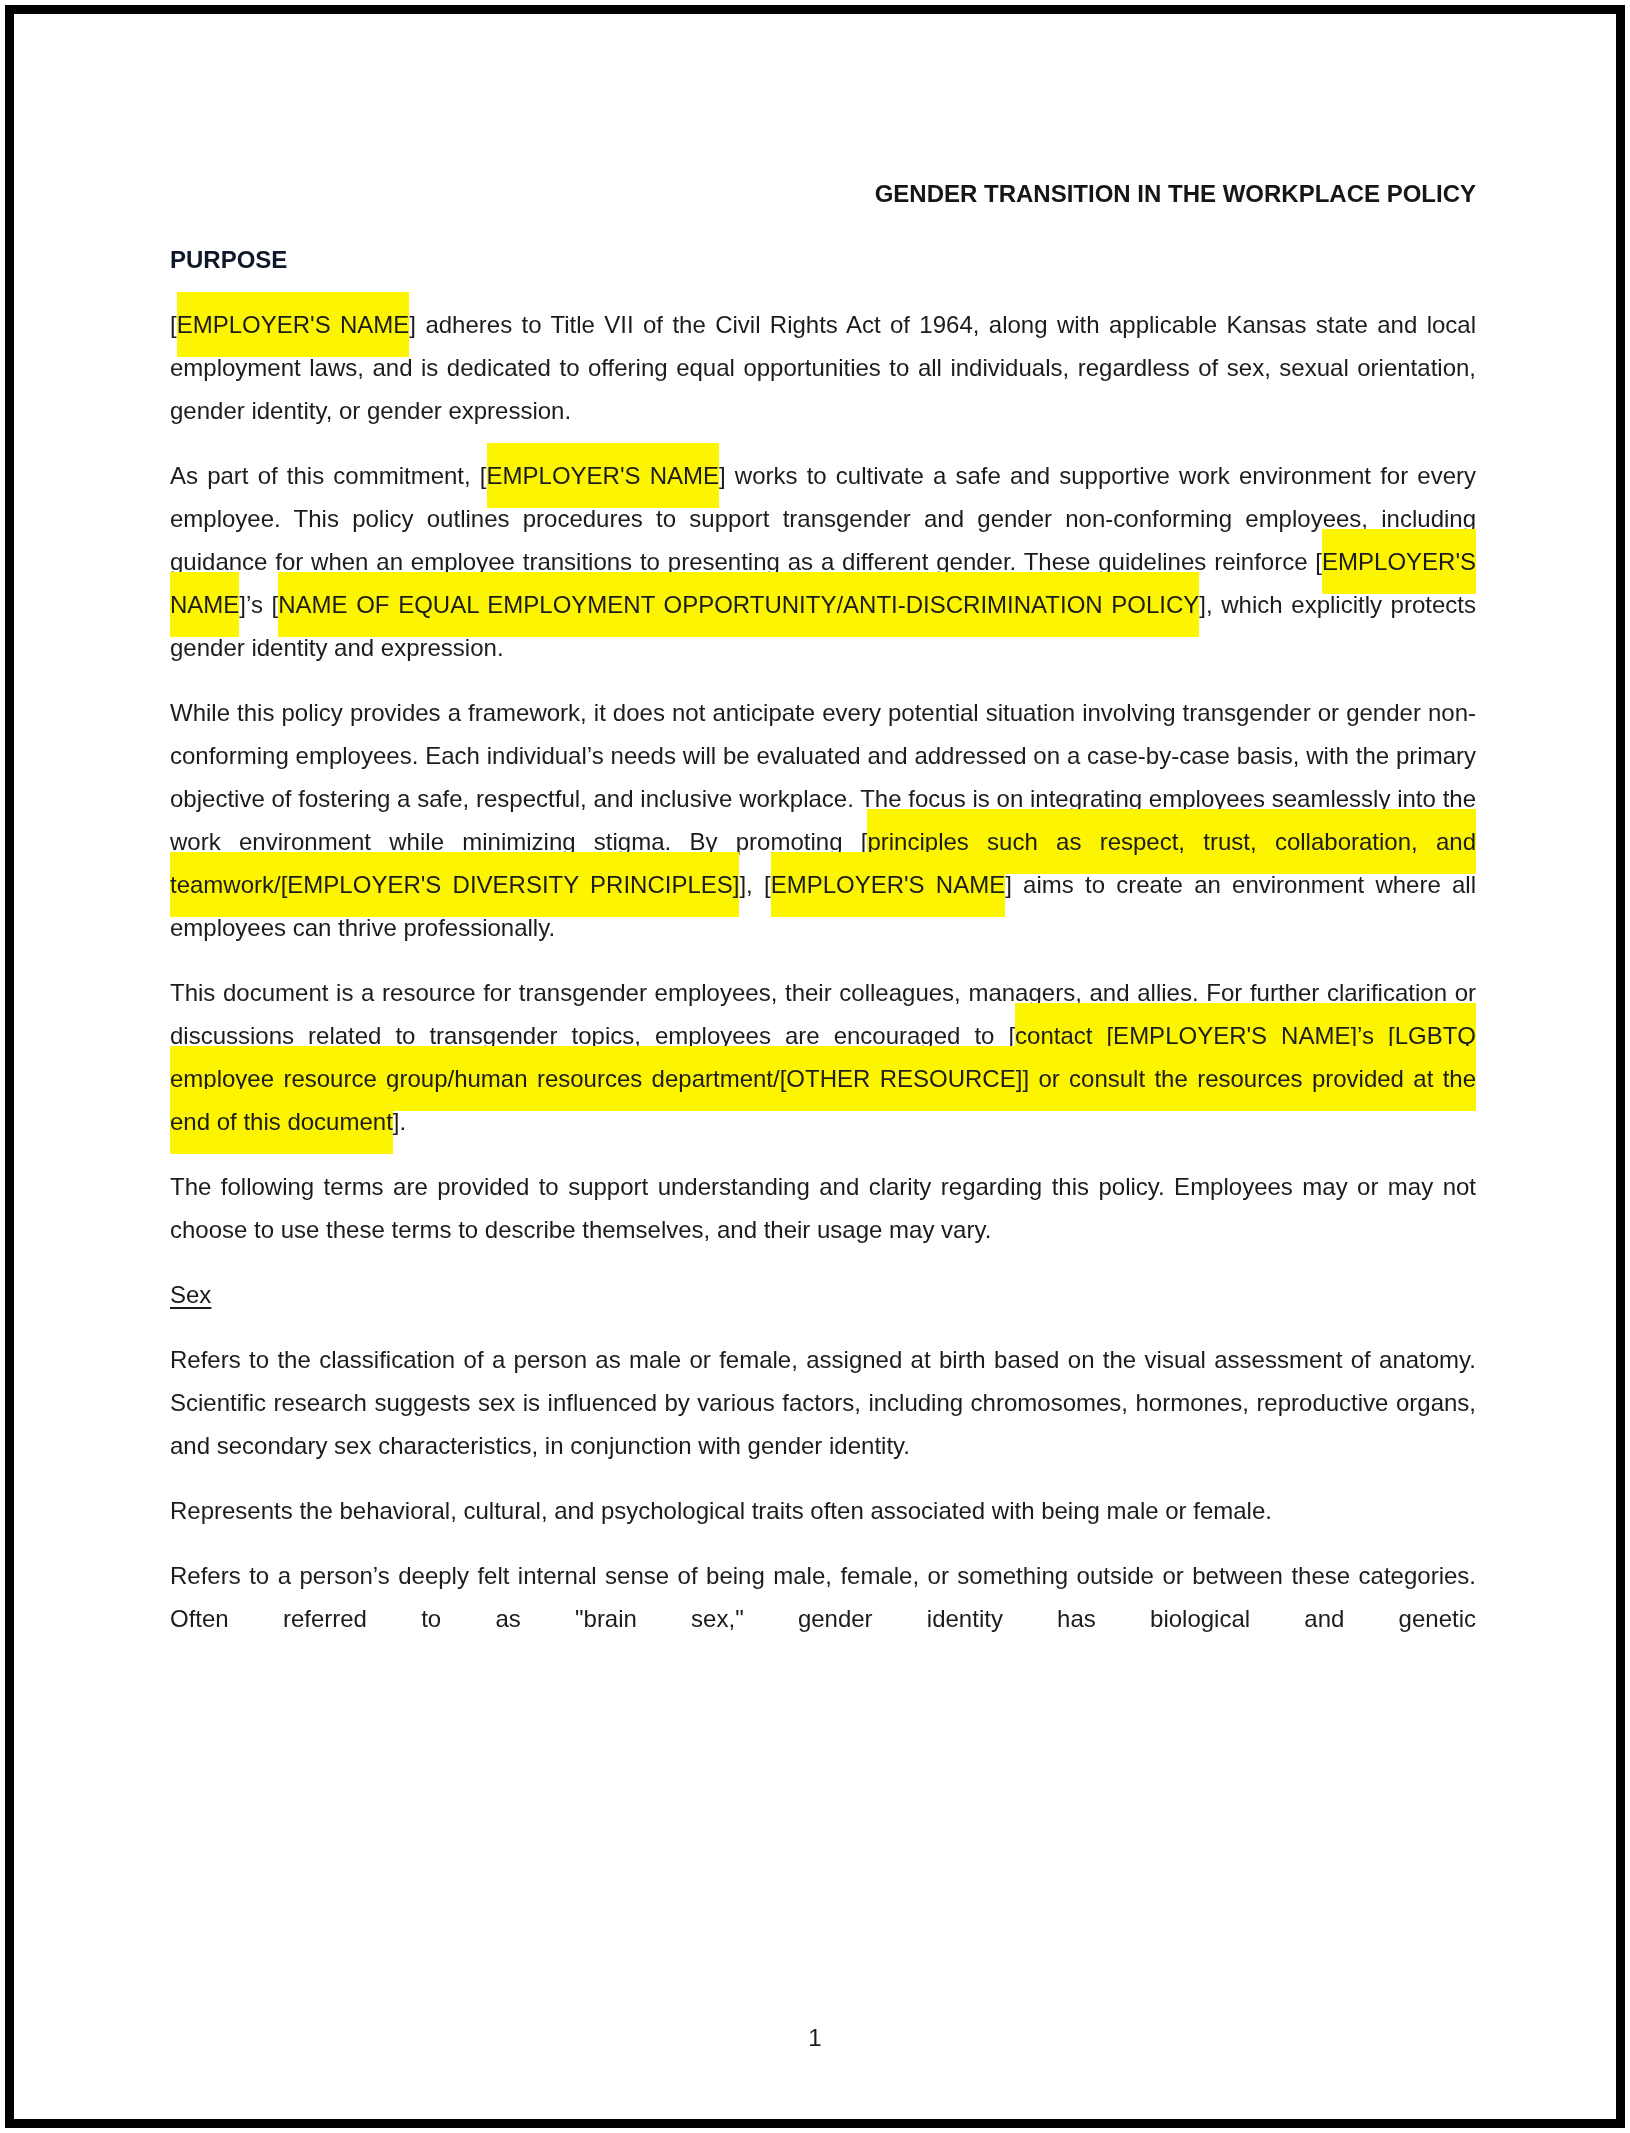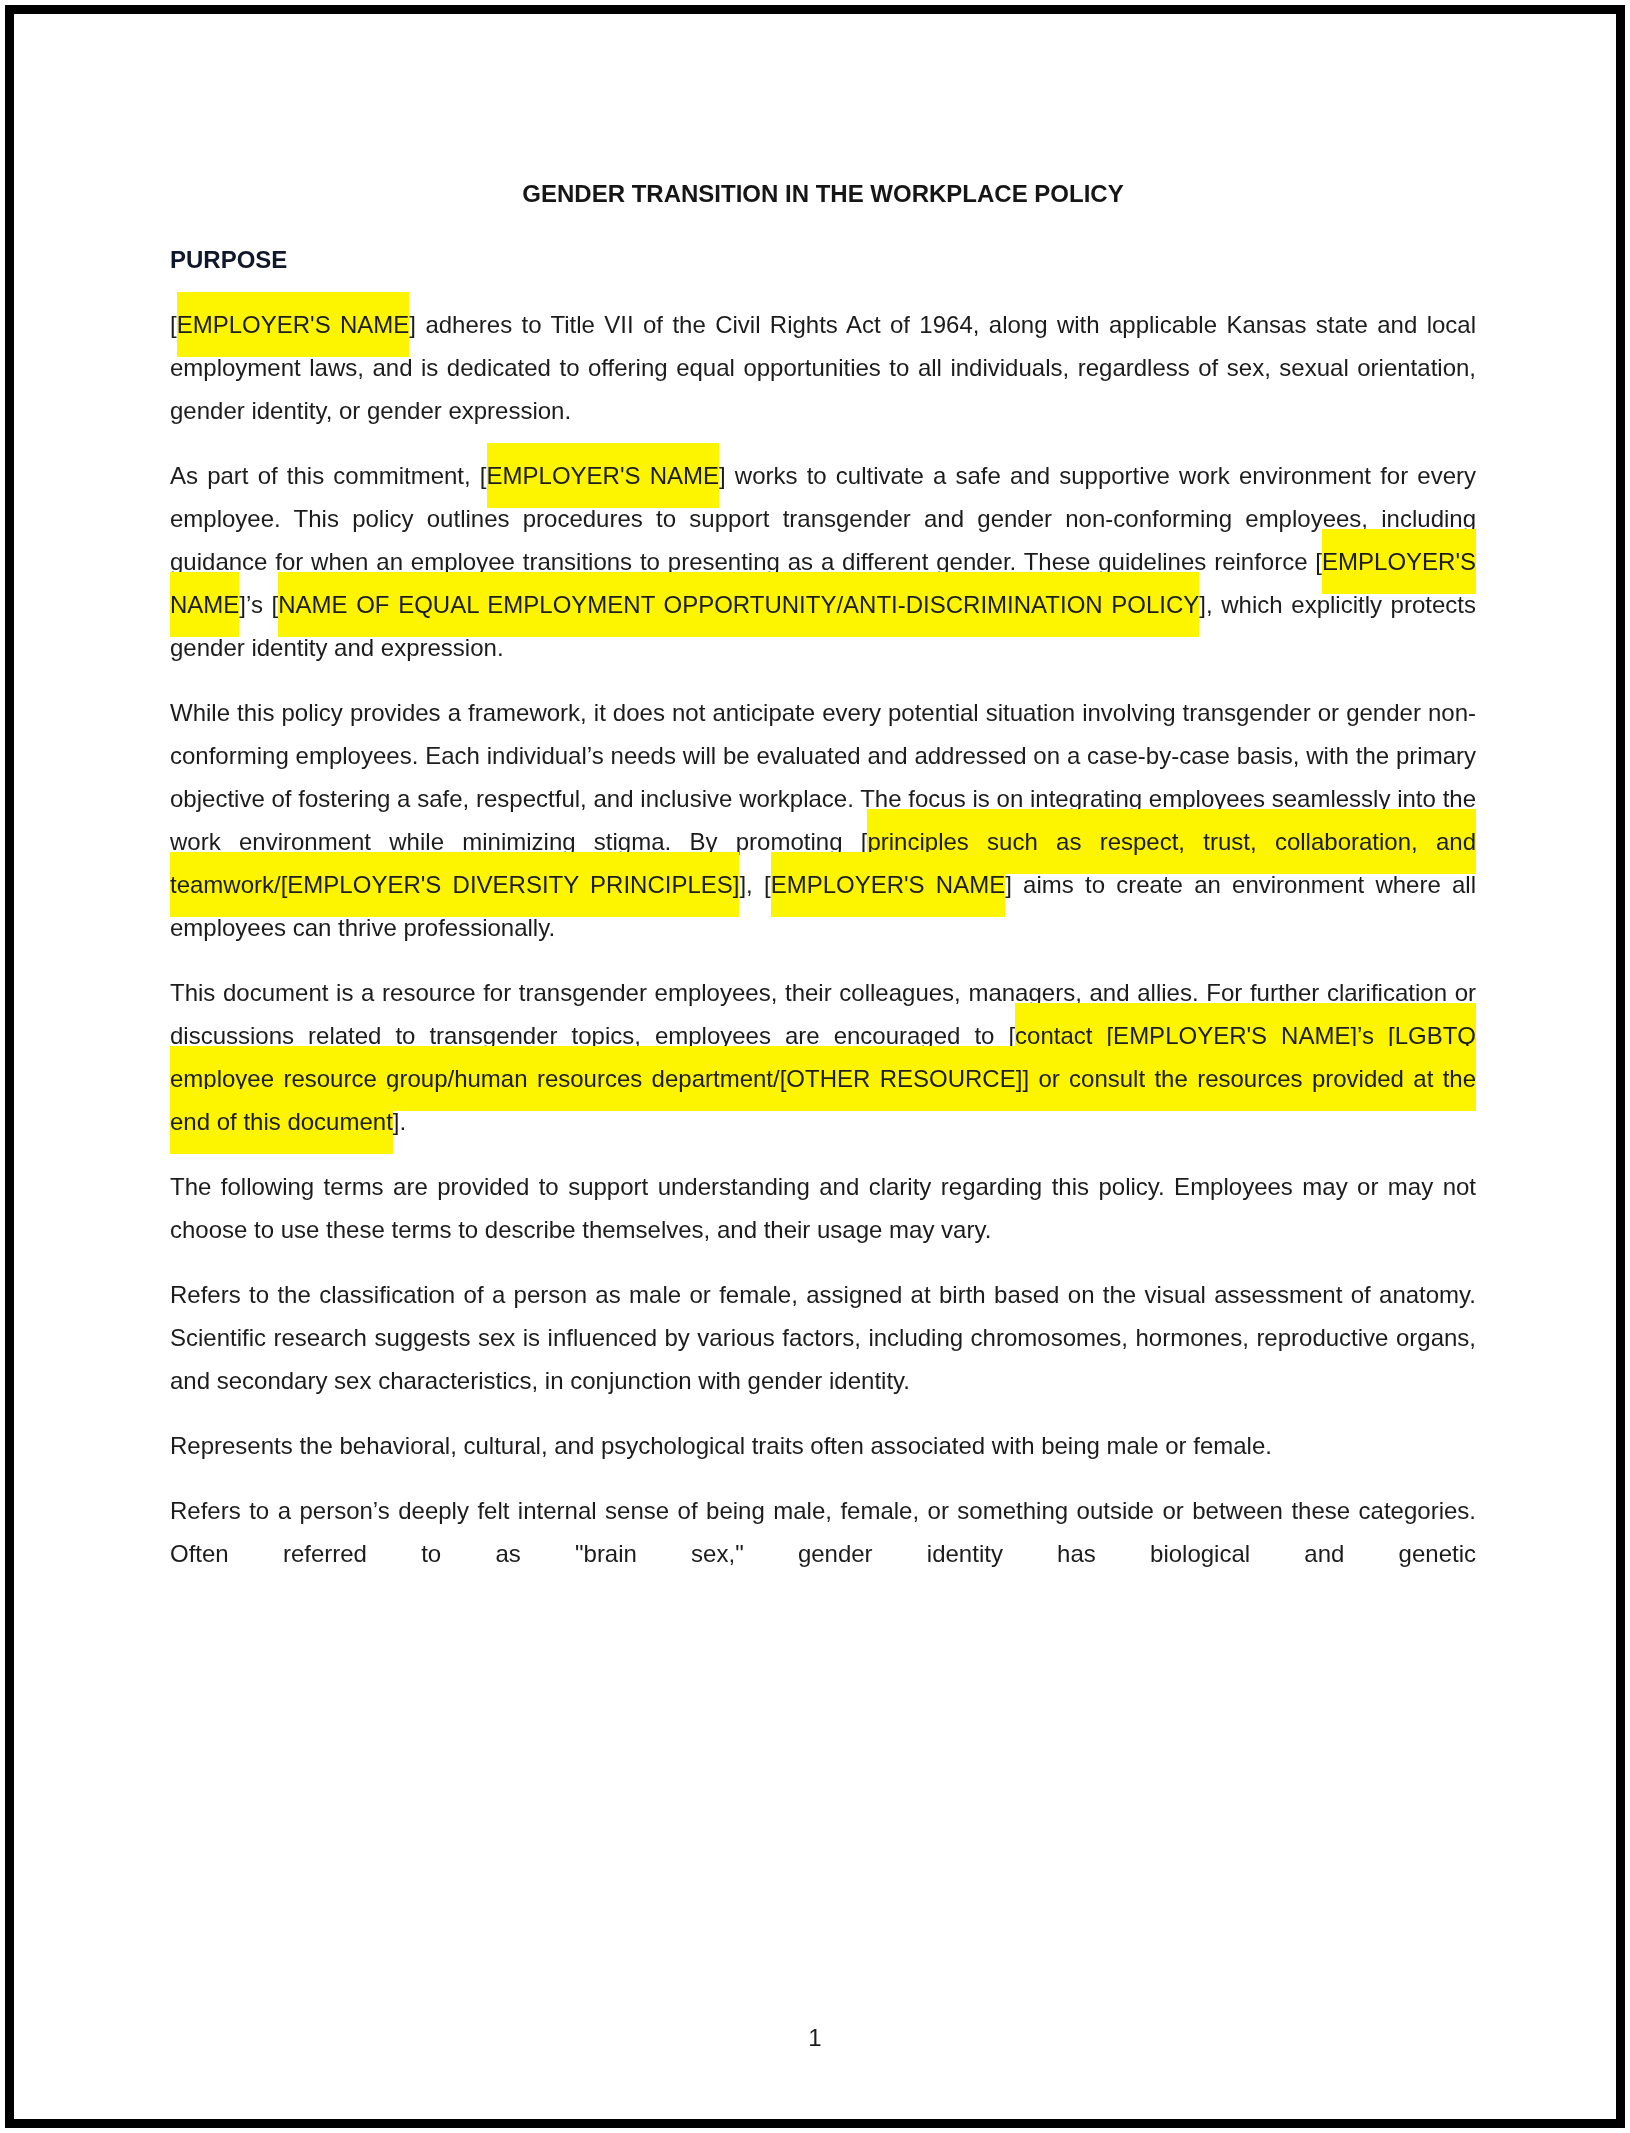--- a/index.html
+++ b/index.html
@@ -22,21 +22,21 @@
   .content {
     position: absolute;
     top: 14px; left: 14px; right: 14px; bottom: 14px;
     padding: 158px 140px 0 156px;
     overflow: hidden;
   }
   h1.doc-title {
     font-size: 24px;
     line-height: 43px;
     font-weight: bold;
-    text-align: center;
+    text-align: right;
     margin: 0 0 23px 0;
     color: #161616;
   }
   .doc-body h2 {
     font-size: 24px;
     line-height: 43px;
     font-weight: bold;
     margin: 0 0 22px 0;
     color: #0f172a;
   }
@@ -78,19 +78,20 @@
 <div class="content">
   <h1 class="doc-title">GENDER TRANSITION IN THE WORKPLACE POLICY</h1>
 
   <div id="doc-body" class="doc-body">
       <h2>PURPOSE</h2>
       <p><span>[</span><span class="hl" style="background-color: rgb(253, 245, 0);">EMPLOYER'S NAME</span><span>] adheres to Title VII of the Civil Rights Act of 1964, along with applicable Kansas state and local employment laws, and is dedicated to offering equal opportunities to all individuals, regardless of sex, sexual orientation, gender identity, or gender expression.</span></p>
       <p><span>As part of this commitment, [</span><span class="hl" style="background-color: rgb(253, 245, 0);">EMPLOYER'S NAME</span><span>] works to cultivate a safe and supportive work environment for every employee. This policy outlines procedures to support transgender and gender non-conforming employees, including guidance for when an employee transitions to presenting as a different gender. These guidelines reinforce [</span><span class="hl" style="background-color: rgb(253, 245, 0);">EMPLOYER'S NAME</span><span>]’s [</span><span class="hl" style="background-color: rgb(253, 245, 0);">NAME OF EQUAL EMPLOYMENT OPPORTUNITY/ANTI-DISCRIMINATION POLICY</span><span>], which explicitly protects gender identity and expression.</span></p>
       <p><span>While this policy provides a framework, it does not anticipate every potential situation involving transgender or gender non-conforming employees. Each individual’s needs will be evaluated and addressed on a case-by-case basis, with the primary objective of fostering a safe, respectful, and inclusive workplace. The focus is on integrating employees seamlessly into the work environment while minimizing stigma. By promoting [</span><span class="hl" style="background-color: rgb(253, 245, 0);">principles such as respect, trust, collaboration, and teamwork/[EMPLOYER'S DIVERSITY PRINCIPLES]</span><span>], [</span><span class="hl" style="background-color: rgb(253, 245, 0);">EMPLOYER'S NAME</span><span>] aims to create an environment where all employees can thrive professionally.</span></p>
       <p><span>This document is a resource for transgender employees, their colleagues, managers, and allies. For further clarification or discussions related to transgender topics, employees are encouraged to [</span><span class="hl" style="background-color: rgb(253, 245, 0);">contact [EMPLOYER'S NAME]’s [LGBTQ employee resource group/human resources department/[OTHER RESOURCE]] or consult the resources provided at the end of this document</span><span>].</span></p>
       <p><span>The following terms are provided to support understanding and clarity regarding this policy. Employees may or may not choose to use these terms to describe themselves, and their usage may vary.</span></p>
+      <h3>Sex</h3>
       <p><span>Refers to the classification of a person as male or female, assigned at birth based on the visual assessment of anatomy. Scientific research suggests sex is influenced by various factors, including chromosomes, hormones, reproductive organs, and secondary sex characteristics, in conjunction with gender identity.</span></p>
       <p><span>Represents the behavioral, cultural, and psychological traits often associated with being male or female.</span></p>
       <p class="continued"><span>Refers to a person’s deeply felt internal sense of being male, female, or something outside or between these categories. Often referred to as "brain sex," gender identity has biological and genetic</span></p>
     </div>
 
   <div class="page-number">1</div>
 </div>
 
 </body></html>

